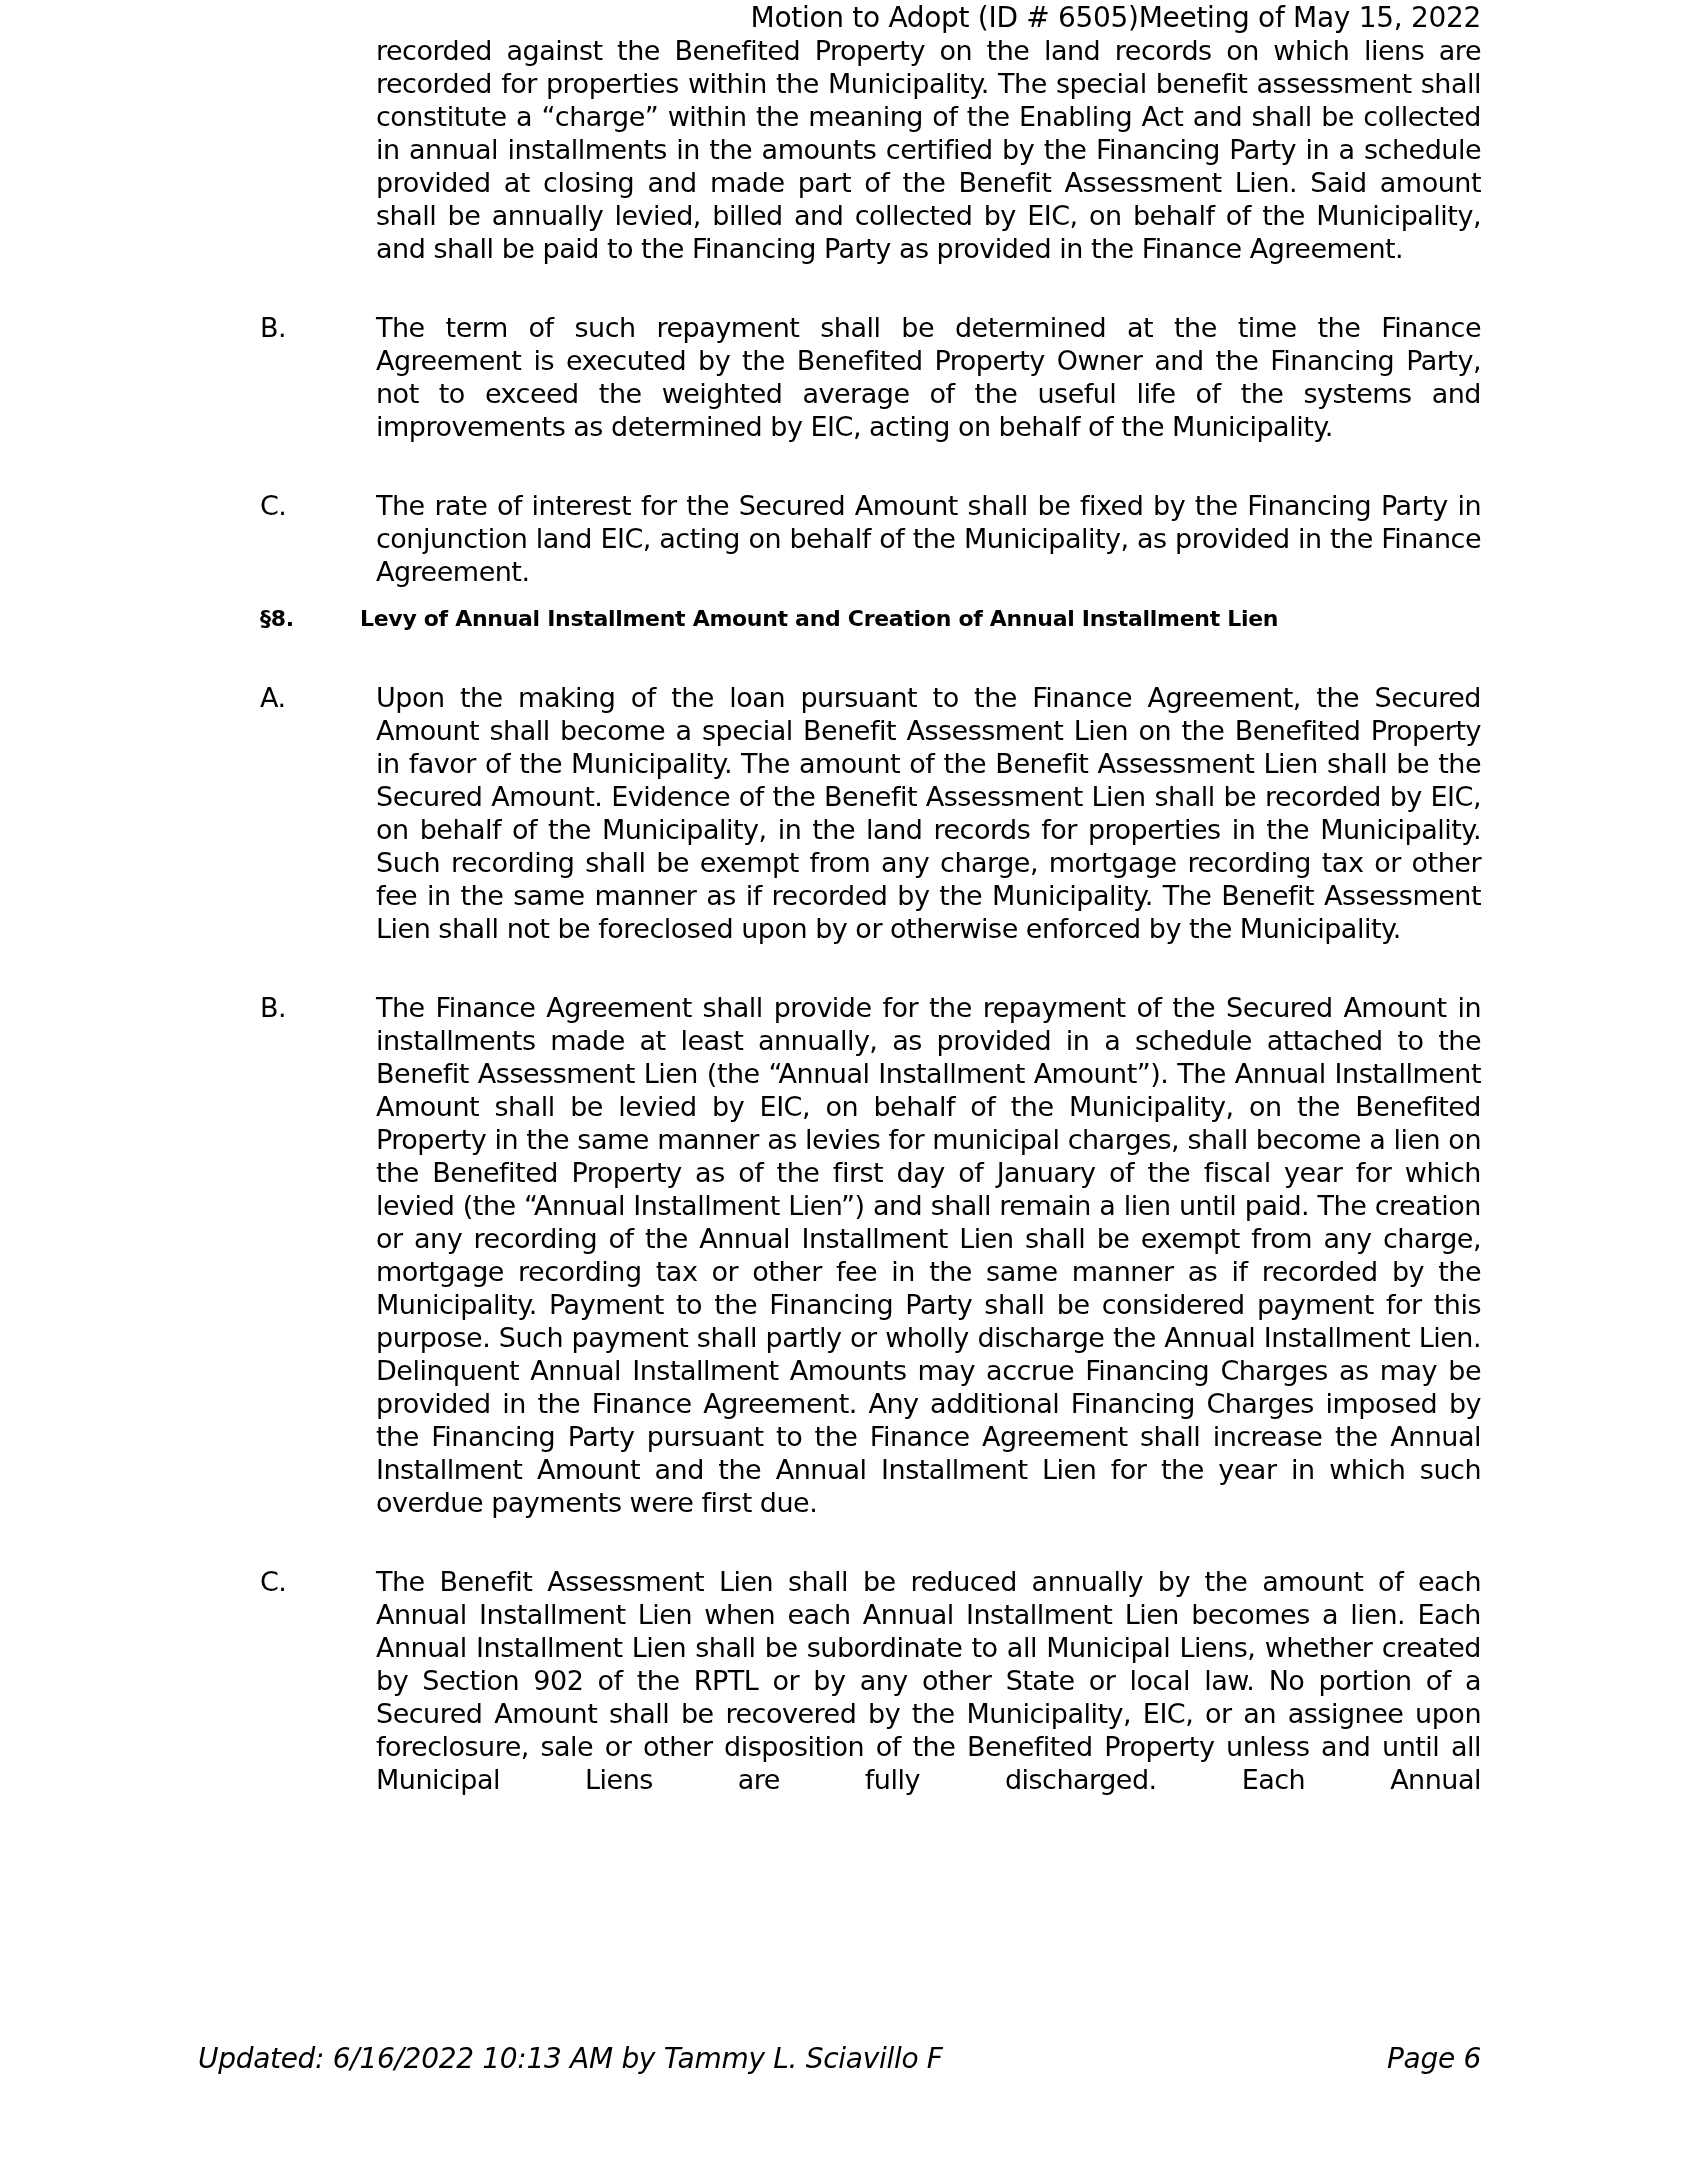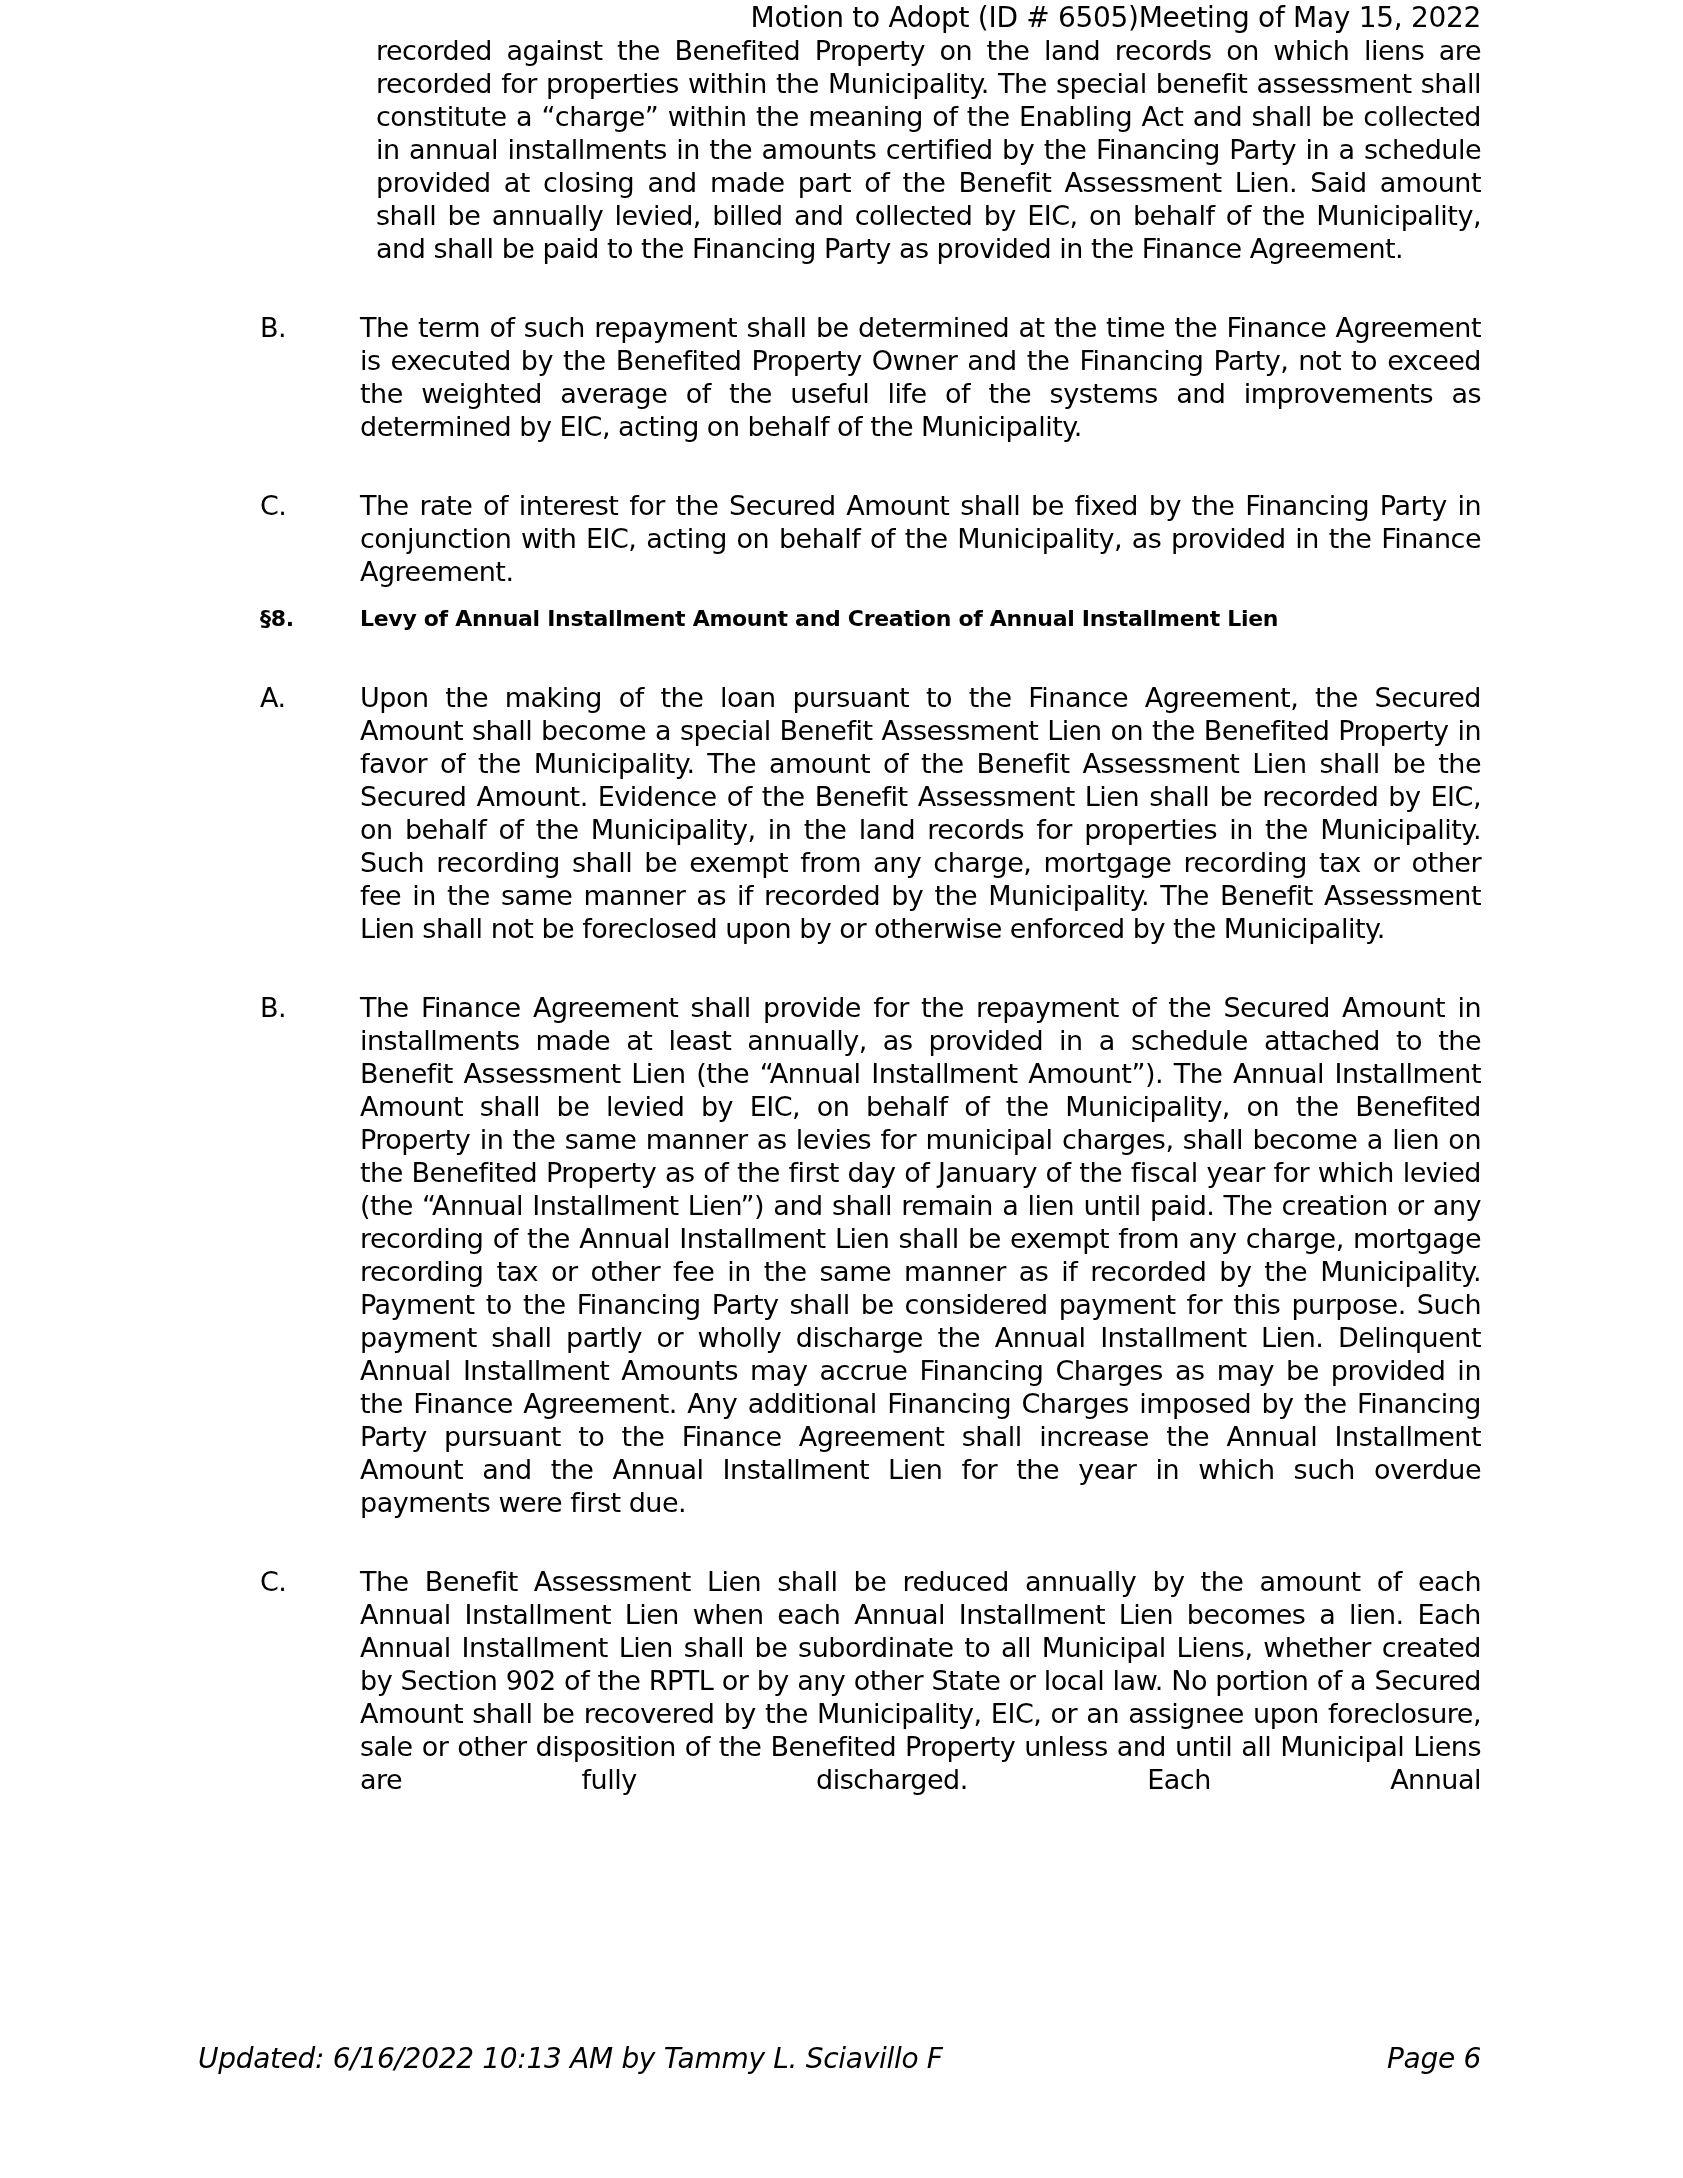--- a/index.html
+++ b/index.html
@@ -3,21 +3,21 @@
 <meta charset="utf-8">
 <style>
   html, body { margin: 0; padding: 0; background: #ffffff; }
   body { width: 1683px; height: 2178px; position: relative; overflow: hidden;
          font-family: "DejaVu Sans", sans-serif; color: #000; }
   .page-header { position: absolute; top: 0; left: 198px; width: 1283px; height: 36px;
                  display: flex; justify-content: flex-end; font-size: 28px; line-height: 36px; letter-spacing: -0.3px; }
   .content { position: absolute; top: 34px; left: 260px; width: 1221px; }
   .para { display: flex; font-size: 27px; line-height: 33px; letter-spacing: -0.5px; word-spacing: 0px; }
   .para .marker { width: 100px; flex: 0 0 100px; }
-  .para .text { flex: 1; text-align: justify; }
+  .para .text { flex: 1; text-align: justify; margin-left: 16px; }
   .cont .text { margin-left: 116px; }
   .gap { height: 46px; }
   .section-heading { font-size: 22px; font-weight: bold; line-height: 33px; letter-spacing: -0.3px; width: 1049px; }
   .section-heading .num { display: inline-block; width: 100px; }
   .page-footer { position: absolute; top: 2041px; left: 198px; width: 1283px; display: flex;
                  justify-content: space-between; font-size: 28px; line-height: 36px; letter-spacing: -0.3px; font-style: italic; }
 </style>
 </head>
 <body>
 
@@ -36,21 +36,21 @@
 
   <div class="para">
     <div class="marker">B.</div>
     <div class="text">The term of such repayment shall be determined at the time the Finance Agreement is executed by the Benefited Property Owner and the Financing Party, not to exceed the weighted average of the useful life of the systems and improvements as determined by EIC, acting on behalf of the Municipality.</div>
   </div>
 
   <div class="gap"></div>
 
   <div class="para">
     <div class="marker">C.</div>
-    <div class="text">The rate of interest for the Secured Amount shall be fixed by the Financing Party in conjunction with EIC, acting on behalf of the Municipality, as provided in the Finance Agreement.</div>
+    <div class="text">The rate of interest for the Secured Amount shall be fixed by the Financing Party in conjunction land EIC, acting on behalf of the Municipality, as provided in the Finance Agreement.</div>
   </div>
 
   <div style="height:14px"></div>
 
   <div class="section-heading">
     <span class="num">§8.</span><span>Levy of Annual Installment Amount and Creation of Annual Installment Lien</span>
   </div>
 
   <div class="gap"></div>
 

